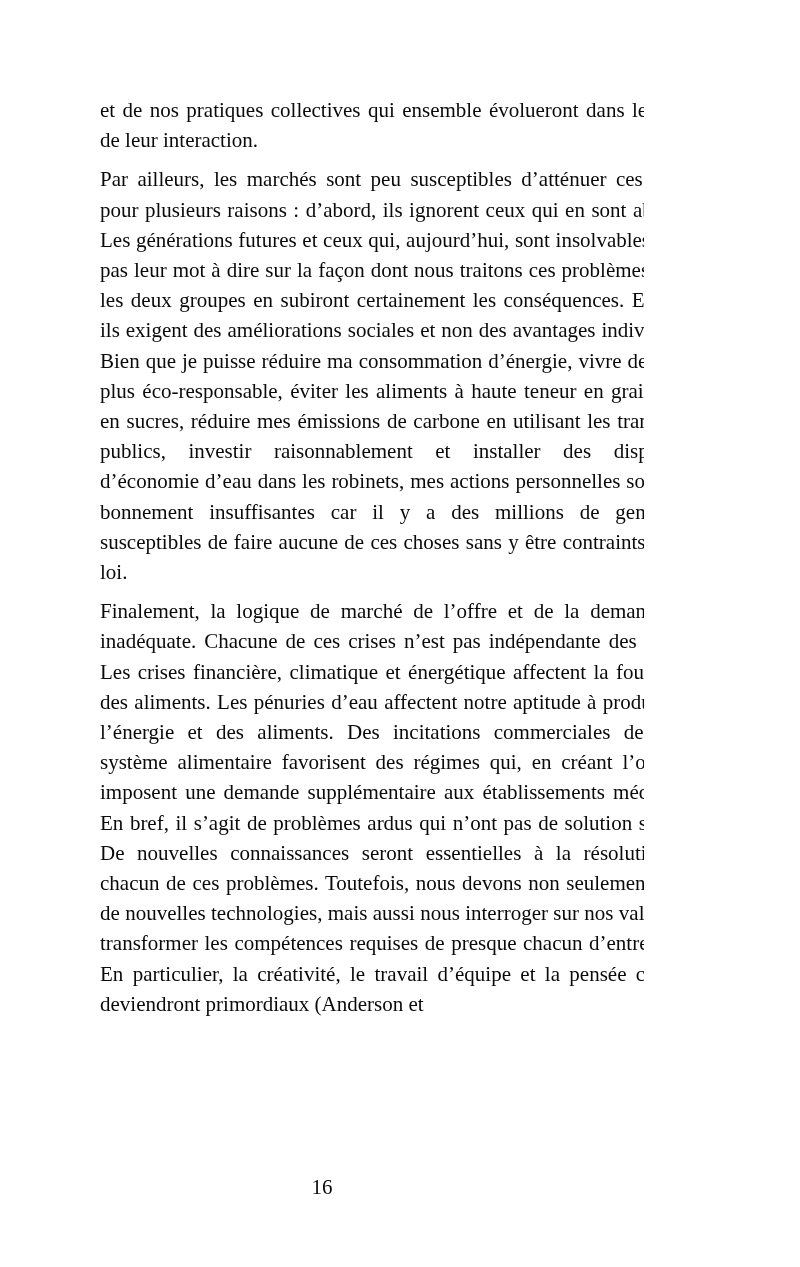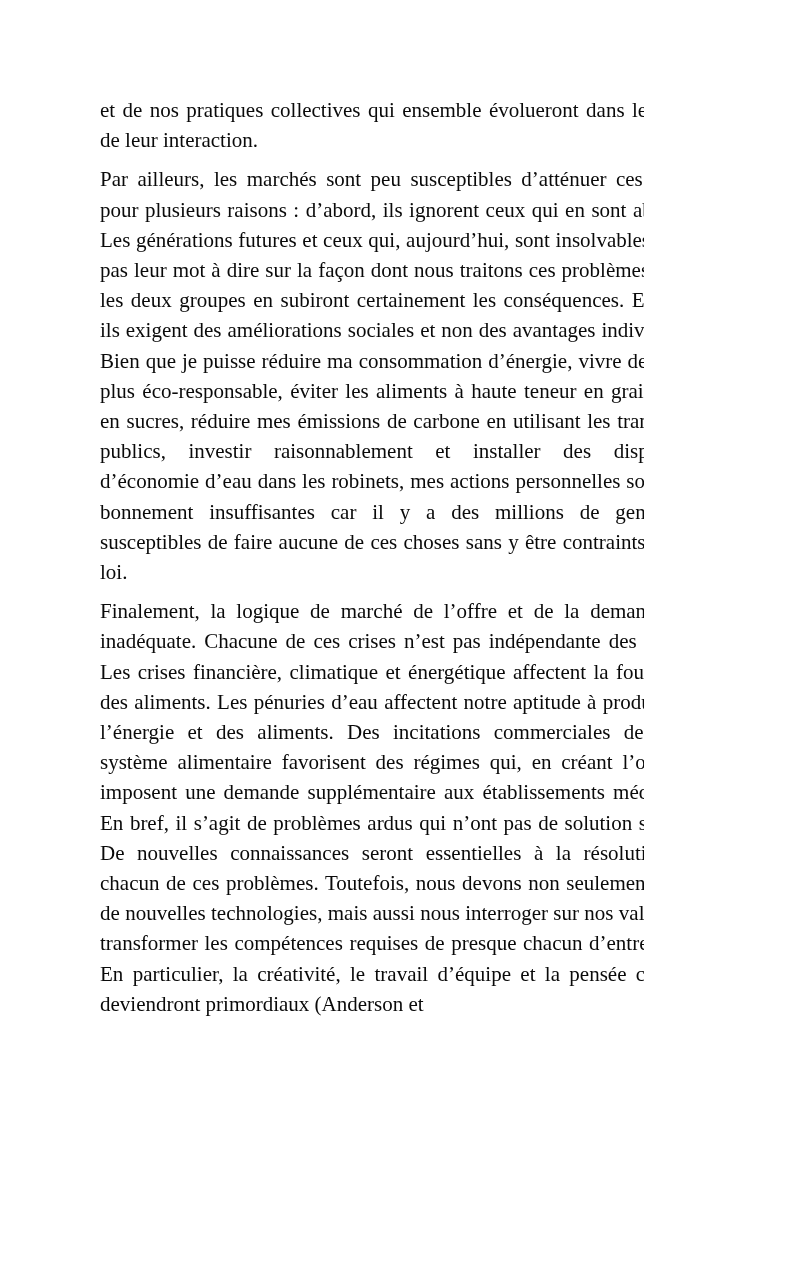--- a/index.html
+++ b/index.html
@@ -52,13 +52,14 @@
 </style>
 </head>
 <body>
 
 <div class="page">
   <div class="text-block">
     <p>et de nos pratiques collectives qui ensemble évolueront dans le cadre de leur interaction.</p>
     <p>Par ailleurs, les marchés sont peu susceptibles d’atténuer ces crises pour plusieurs raisons : d’abord, ils ignorent ceux qui en sont absents. Les générations futures et ceux qui, aujourd’hui, sont insolvables n’ont pas leur mot à dire sur la façon dont nous traitons ces problèmes, mais les deux groupes en subiront certainement les conséquences. Ensuite, ils exigent des améliorations sociales et non des avantages individuels. Bien que je puisse réduire ma consommation d’énergie, vivre de façon plus éco-responsable, éviter les aliments à haute teneur en graisses et en sucres, réduire mes émissions de carbone en utilisant les transports publics, investir raisonnablement et installer des dispositifs d’économie d’eau dans les robinets, mes actions personnelles sont tout bonnement insuffisantes car il y a des millions de gens peu susceptibles de faire aucune de ces choses sans y être contraints par la loi.</p>
     <p>Finalement, la logique de marché de l’offre et de la demande est inadéquate. Chacune de ces crises n’est pas indépendante des autres. Les crises financière, climatique et énergétique affectent la fourniture des aliments. Les pénuries d’eau affectent notre aptitude à produire de l’énergie et des aliments. Des incitations commerciales de notre système alimentaire favorisent des régimes qui, en créant l’obésité, imposent une demande supplémentaire aux établissements médicaux. En bref, il s’agit de problèmes ardus qui n’ont pas de solution simple. De nouvelles connaissances seront essentielles à la résolution de chacun de ces problèmes. Toutefois, nous devons non seulement créer de nouvelles technologies, mais aussi nous interroger sur nos valeurs et transformer les compétences requises de presque chacun d’entre nous. En particulier, la créativité, le travail d’équipe et la pensée critique deviendront primordiaux (Anderson et</p>
   </div>
+  <div class="page-number">16</div>
 </div>
 
 </body></html>

